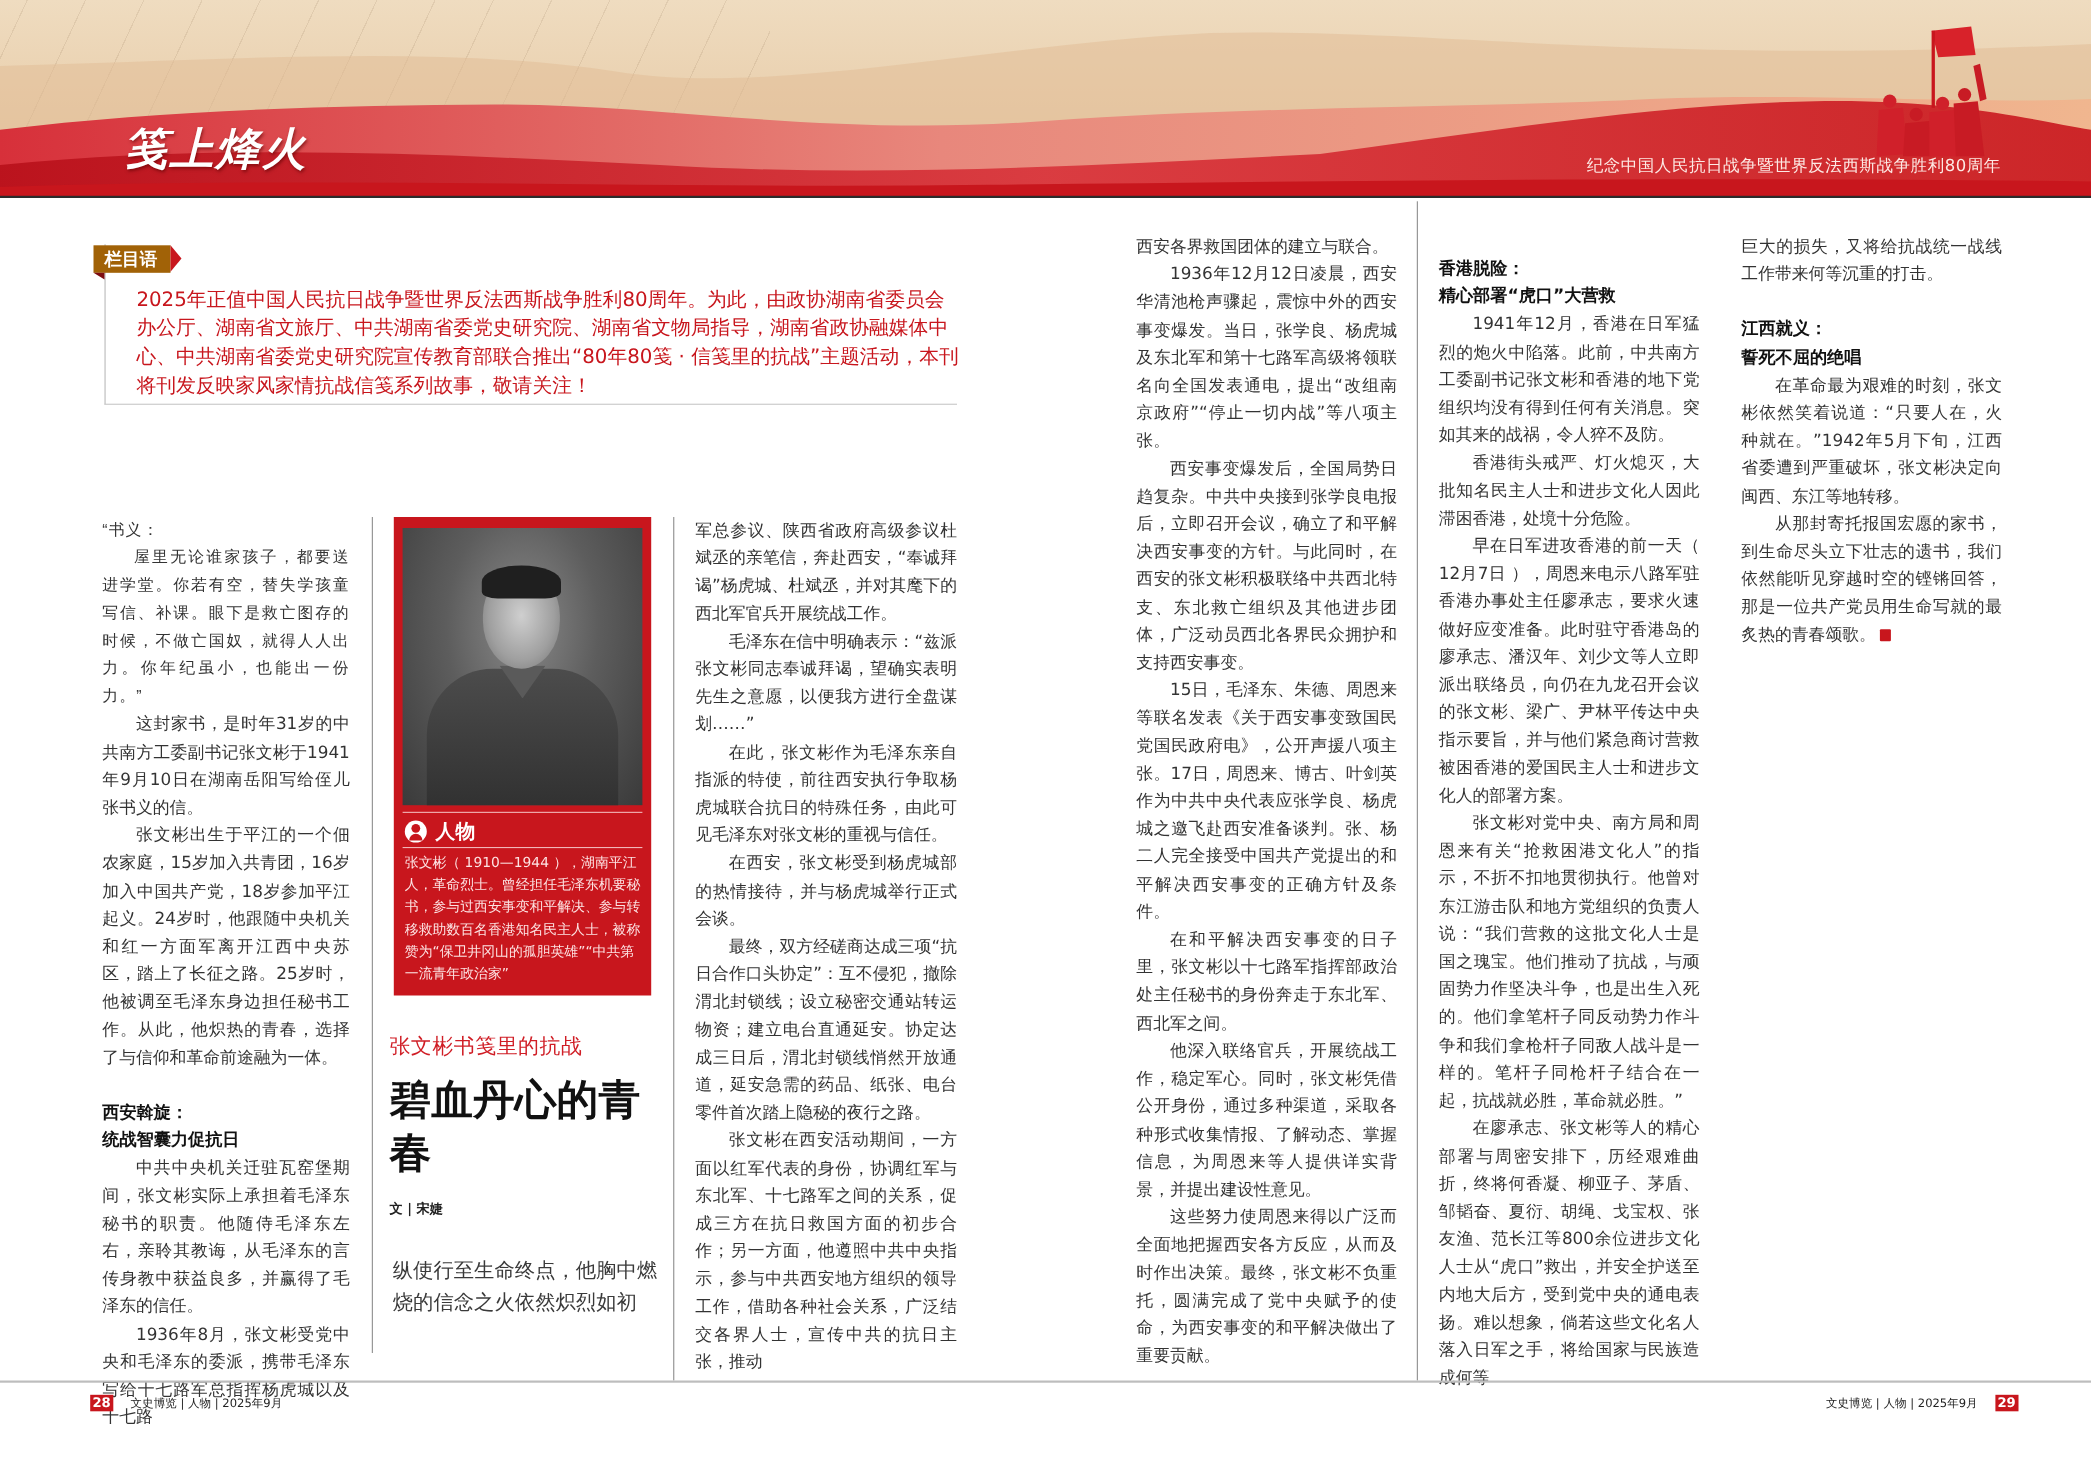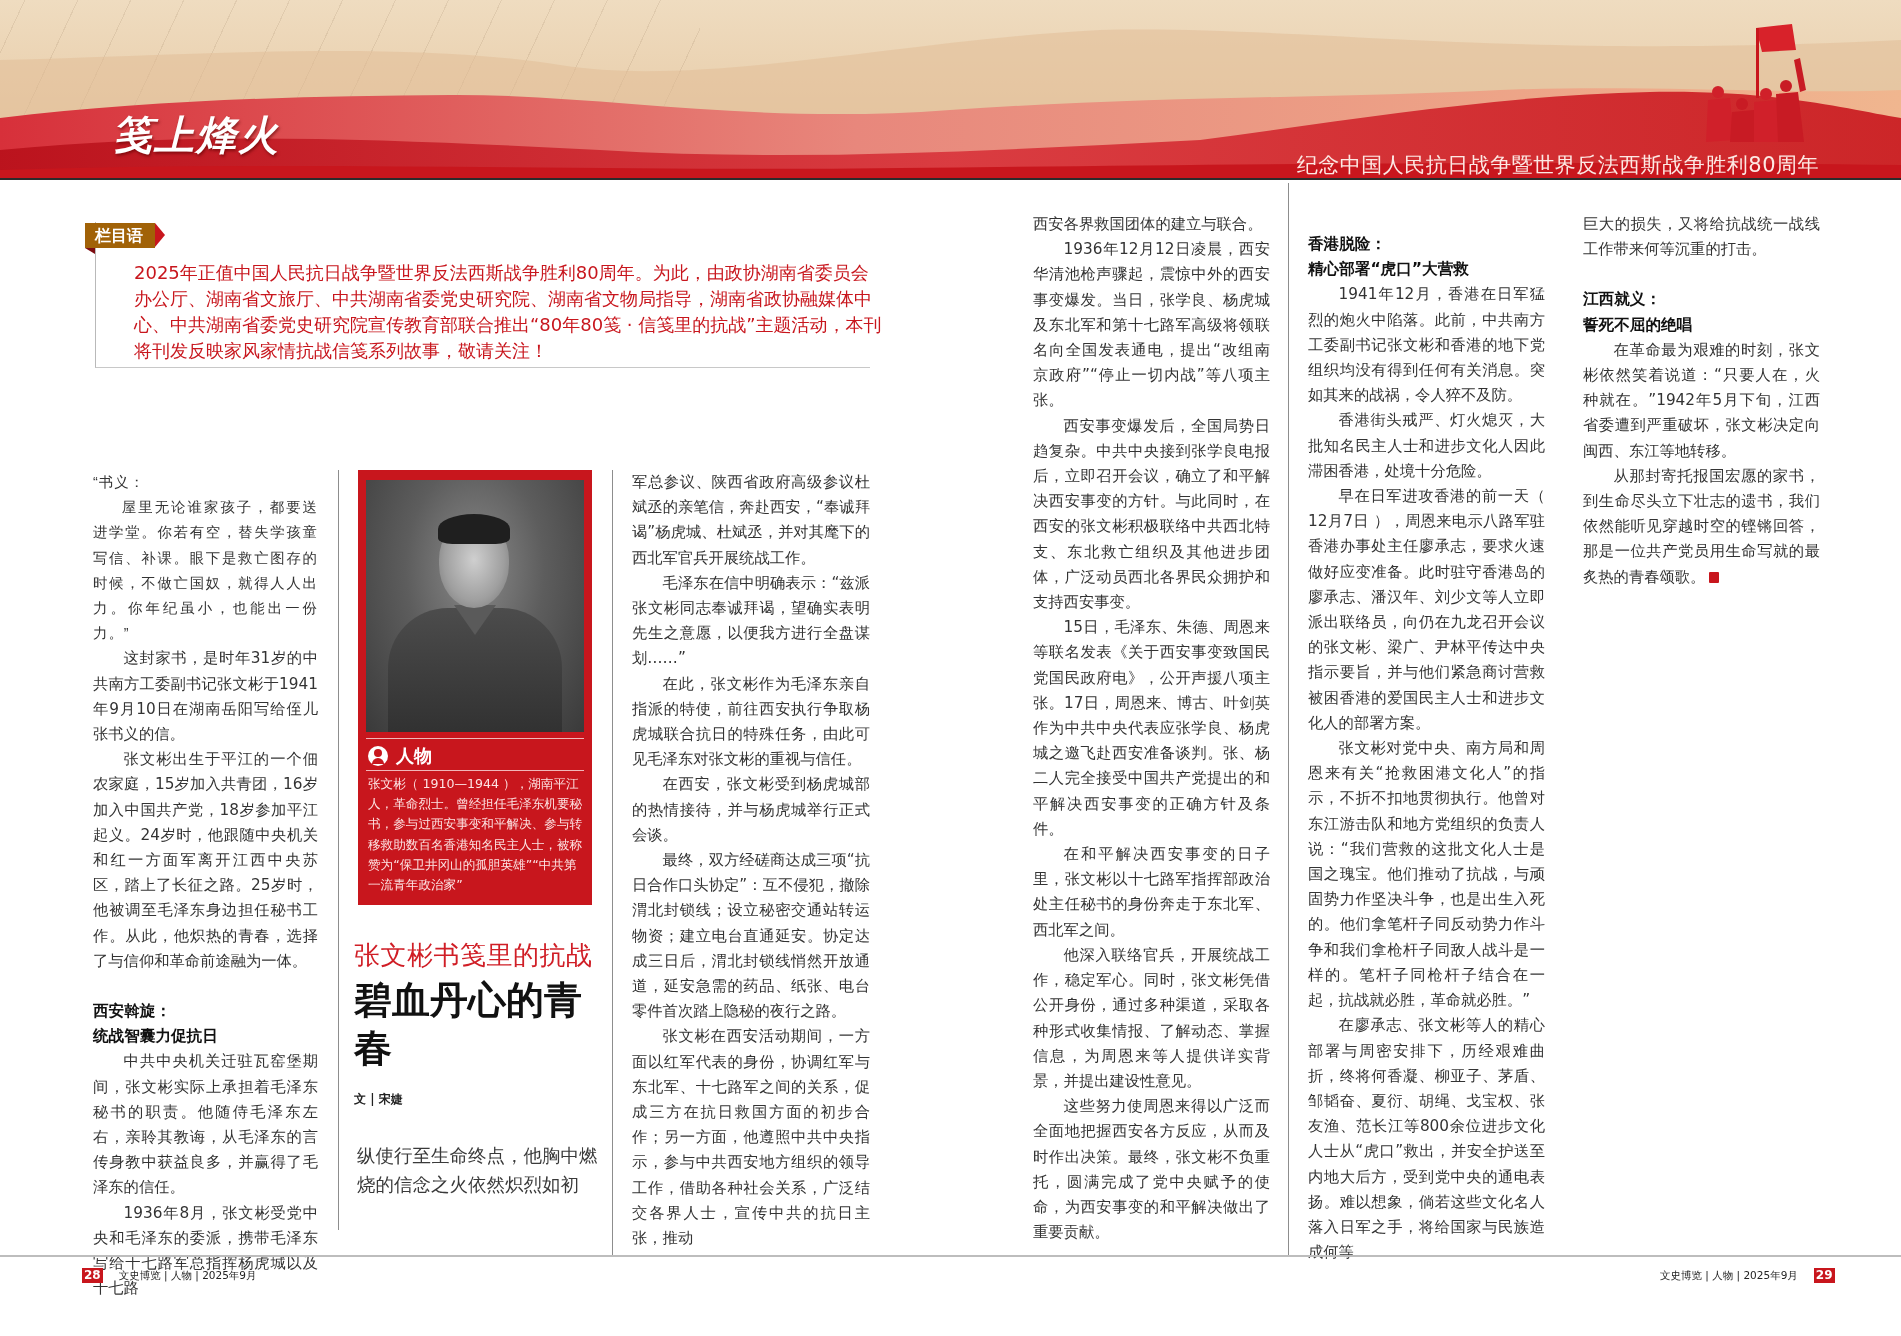--- a/index.html
+++ b/index.html
@@ -8,32 +8,32 @@
 
   
   .header { position: absolute; left: 0; top: 0; width: 1901px; height: 180px; overflow: hidden;
     background: linear-gradient(180deg, #efdcc0 0%, #e9cfad 55%, #e4c4a0 100%); }
   .header .paper-script { position: absolute; left: 0; top: 0; width: 700px; height: 150px; opacity: .35;
     background: repeating-linear-gradient(115deg, transparent 0 22px, rgba(120,90,60,.35) 22px 23px, transparent 23px 48px); }
   .header svg.waves { position: absolute; left: 0; top: 0; }
   .header .dark-rule { position: absolute; left: 0; top: 178px; width: 100%; height: 3px; background: #2b2b2b; }
   .column-name { position: absolute; left: 112px; top: 108px; font-family: "DejaVu Serif", serif; font-weight: bold;
     font-size: 40px; color: #fff; letter-spacing: 2px; font-style: italic; text-shadow: 1px 2px 3px rgba(90,0,0,.6); }
-  .anniversary { position: absolute; right: 82px; top: 151px; font-size: 21px; color: #fde9e4; letter-spacing: .5px; }
+  .anniversary { position: absolute; right: 82px; top: 141px; font-size: 15px; color: #fde9e4; letter-spacing: .5px; }
   .soldiers { position: absolute; left: 1700px; top: 20px; }
 
   
   .intro { position: absolute; left: 95px; top: 222px; width: 775px; height: 146px;
     border-left: 1px solid #b9b9b9; border-bottom: 1px solid #c8c8c8; }
   .intro-tag { position: absolute; left: -11px; top: 1px; height: 25px; padding: 0 12px 0 10px; background: #a16207; color: #fff;
     font-weight: bold; font-size: 16px; line-height: 25px; }
   .intro-tag::after { content: ""; position: absolute; right: -10px; top: 0; border-left: 10px solid #c8161d;
     border-top: 12.5px solid transparent; border-bottom: 12.5px solid transparent; }
   .intro-tag::before { content: ""; position: absolute; left: 0; top: 25px; border-top: 6px solid #7d0c10; border-left: 10px solid transparent; }
-  .intro-text { position: absolute; left: 38px; top: 38px; width: 748px; font-size: 18px; line-height: 26px; color: #c8161d; }
+  .intro-text { position: absolute; left: 28px; top: 38px; width: 748px; font-size: 18px; line-height: 26px; color: #c8161d; }
 
   
   .col { position: absolute; font-size: 15.3px; line-height: 25.2px; color: #333; text-align: justify; }
   .col p { text-indent: 2em; }
   .col p.noindent { text-indent: 0; }
   .col .sub { font-weight: bold; color: #111; text-indent: 0; font-size: 15.6px; }
   .col .gap { height: 25px; }
   .letter { font-family: Liberation Sans, sans-serif; font-size: 14.4px; color: #333; letter-spacing: 1px; }
 
   .col1 { left: 93px; top: 470px; width: 225px; }
@@ -56,21 +56,21 @@
   .photo .collar { position: absolute; left: 88px; top: 125px; width: 42px; height: 30px; background: #5a5a5a; clip-path: polygon(0 0,100% 0, 50% 100%); }
   .panel-rule { position: absolute; left: 8px; top: 268px; width: 218px; height: 1px; background: #f1b6b8; }
   .panel-head { position: absolute; left: 10px; top: 274px; display: flex; align-items: center; gap: 8px; color: #fff; font-weight: bold; font-size: 18px; }
   .person-icon { width: 20px; height: 20px; border-radius: 50%; background: #fff; position: relative; }
   .person-icon::before { content: ""; position: absolute; left: 6px; top: 3px; width: 8px; height: 8px; border-radius: 50%; background: #c8161d; }
   .person-icon::after { content: ""; position: absolute; left: 4px; top: 12px; width: 12px; height: 6px; border-radius: 6px 6px 0 0; background: #c8161d; }
   .panel-rule2 { position: absolute; left: 8px; top: 300px; width: 218px; height: 1px; background: #f1b6b8; }
   .panel-text { position: absolute; left: 10px; top: 304px; width: 216px; font-size: 12.6px; line-height: 20.2px; color: #fde3e3; }
 
   
-  .kicker { position: absolute; left: 354px; top: 938px; font-size: 26px; color: #d01e26; letter-spacing: .5px; }
+  .kicker { position: absolute; left: 354px; top: 938px; font-size: 19px; color: #d01e26; letter-spacing: .5px; }
   .headline { position: absolute; left: 354px; top: 976px; width: 240px; font-size: 38px; line-height: 48px; font-weight: bold; color: #111; }
   .byline { position: absolute; left: 354px; top: 1091px; font-family: "DejaVu Serif", serif; font-size: 12px; color: #222; font-weight: bold; }
   .deck { position: absolute; left: 357px; top: 1141px; width: 250px; font-size: 18.5px; line-height: 29px; color: #3a3a3a; }
 
   .end-mark { display: inline-block; width: 10px; height: 11px; background: #c8161d; margin-left: 4px; vertical-align: -1px; border-radius: 1px; }
 
   
   .bottom-rule { position: absolute; left: 0; top: 1255px; width: 1901px; height: 2px; background: #bdbdbd; }
   .footer-left { position: absolute; left: 82px; top: 1268px; display: flex; align-items: center; gap: 16px; font-size: 10.5px; color: #222; text-align: center; }
   .footer-right { position: absolute; left: 1660px; top: 1268px; display: flex; align-items: center; gap: 16px; font-size: 10.5px; color: #222; }

